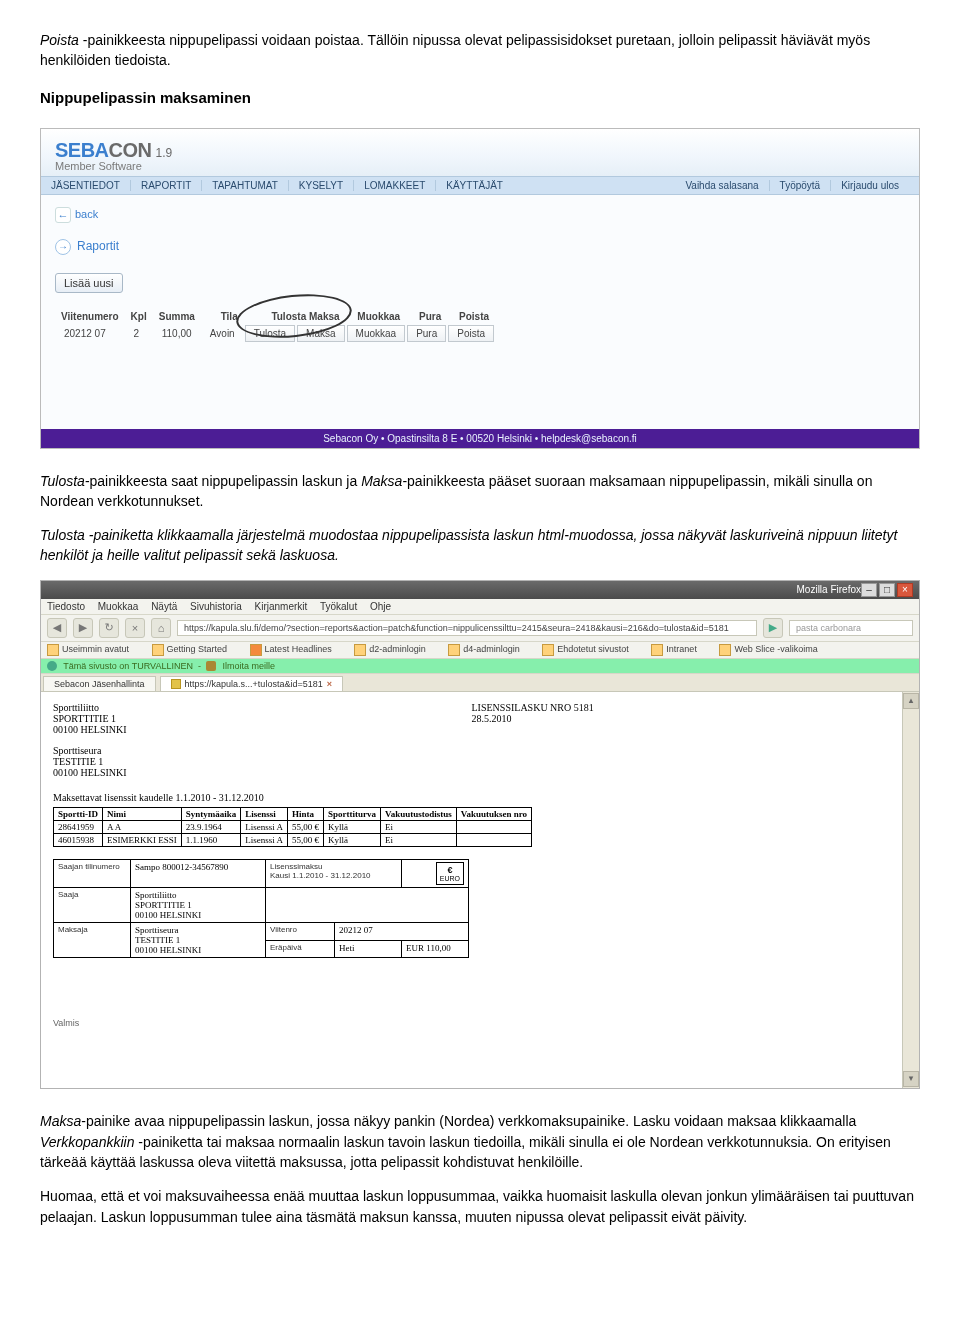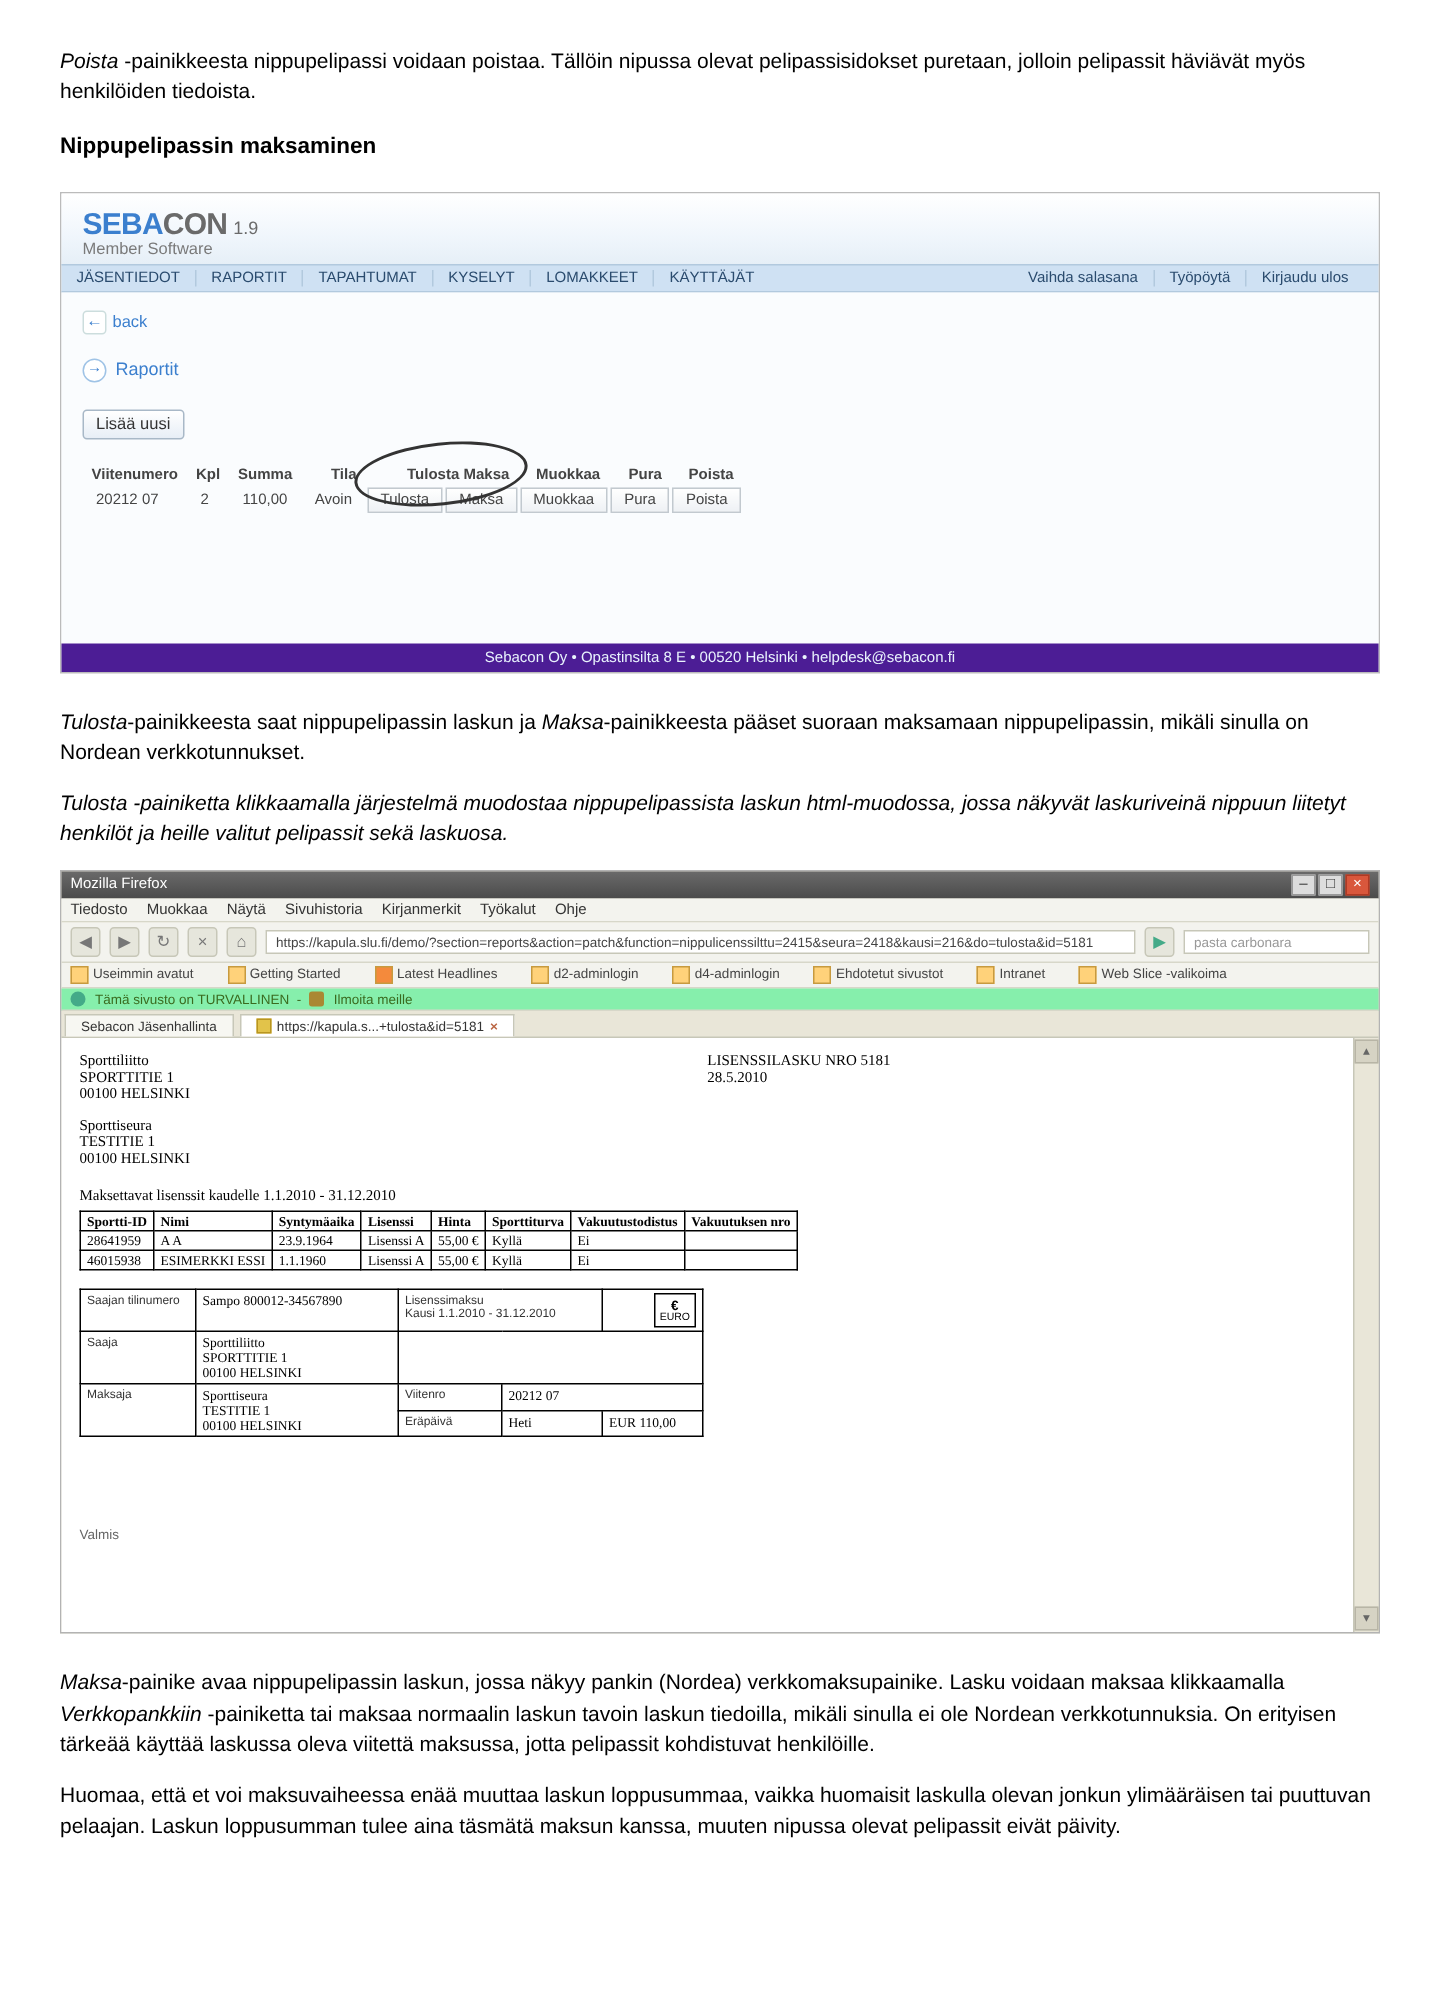--- a/index.html
+++ b/index.html
@@ -29,21 +29,21 @@
 .tbl1 th{font-weight:bold;color:#444;text-align:right;padding:2px 6px}
 .tbl1 td{padding:0}
 .tbl1 td .cellbtn{display:inline-block;border:1px solid #c2c9cf;background:linear-gradient(#fff,#eef1f4);padding:2px 8px;font-size:10px;color:#444;margin:1px}
 .tbl1 td .cell{display:inline-block;padding:2px 8px;font-size:10px;color:#444;margin:1px}
 .circle-ann{position:relative}
 .circle-ann .oval{position:absolute;top:-14px;left:-8px;width:112px;height:38px;border:2px solid #333;border-radius:50%/50%;transform:rotate(-6deg);pointer-events:none}
 .sc1-foot{background:#4c1d95;color:#e9f3fd;text-align:center;font-size:10px;padding:4px}
 
 
 .sc2{border:1px solid #b3b3b3;background:#ece9d8;margin:10px 0 22px;font-size:10px;color:#333}
-.sc2-titlebar{background:linear-gradient(#6a6a6a,#4b4b4b);color:#fff;padding:2px 6px;font-size:10px;display:flex;justify-content:space-between;align-items:center}
+.sc2-titlebar{background:linear-gradient(#6a6a6a,#4b4b4b);color:#fff;padding:2px 6px;font-size:10px;display:flex;justify-content:flex-end;align-items:center}
 .sc2-titlebar .winbtns{display:flex;gap:2px}
 .sc2-titlebar .winbtns span{width:14px;height:12px;background:#ddd;color:#333;text-align:center;line-height:12px;font-size:10px;border:1px solid #999}
 .sc2-titlebar .winbtns span.close{background:#d9573c;color:#fff;border-color:#b03a24}
 .sc2-mbar{background:#f3f3ee;padding:2px 6px;color:#333;border-bottom:1px solid #d7d7c9}
 .sc2-mbar span{margin-right:10px}
 .sc2-tool{display:flex;align-items:center;gap:6px;background:#f3f3ee;padding:3px 6px;border-bottom:1px solid #d7d7c9}
 .nbtn{width:18px;height:18px;border-radius:3px;background:#e6e6dc;border:1px solid #c7c7b8;display:flex;align-items:center;justify-content:center;color:#777;font-size:11px}
 .addr{flex:1;border:1px solid #c7c7b8;background:#fff;padding:2px 6px;color:#444;white-space:nowrap;overflow:hidden;text-overflow:ellipsis;font-size:9px}
 .srch{width:110px;border:1px solid #c7c7b8;background:#fff;padding:2px 6px;color:#999;font-size:9px}
 .bmbar{background:#f3f3ee;padding:2px 6px;border-bottom:1px solid #d7d7c9;color:#444;font-size:9px;white-space:nowrap;overflow:hidden}

